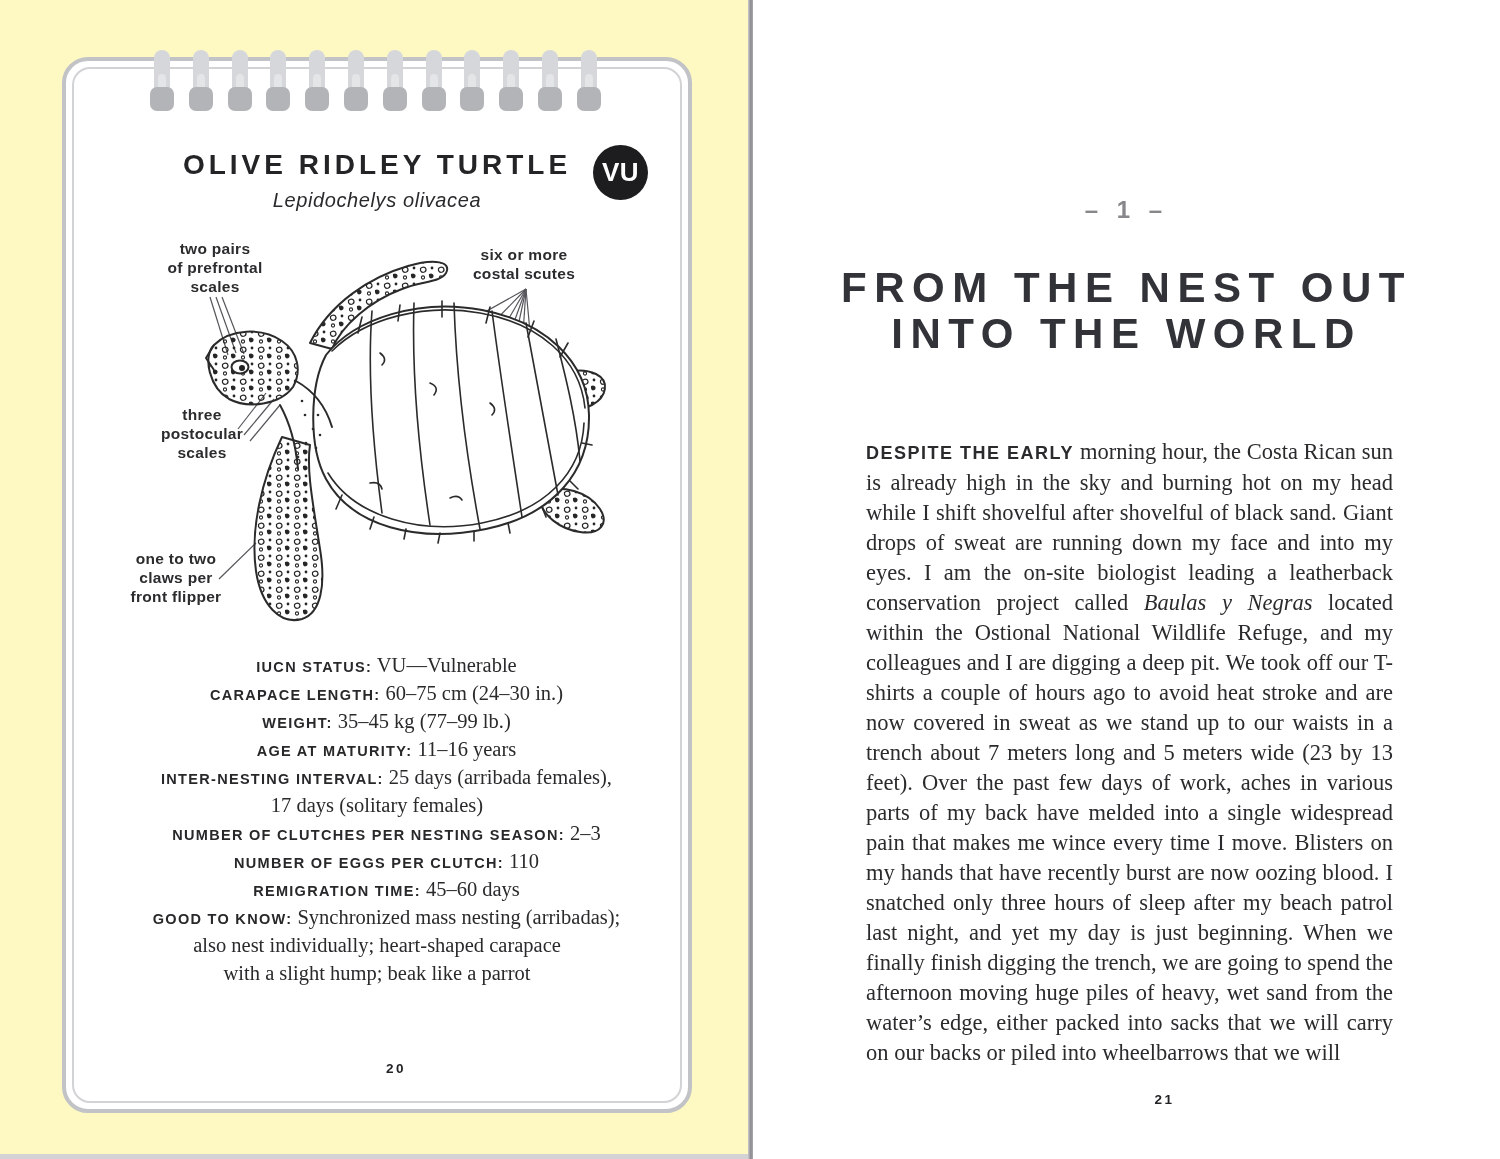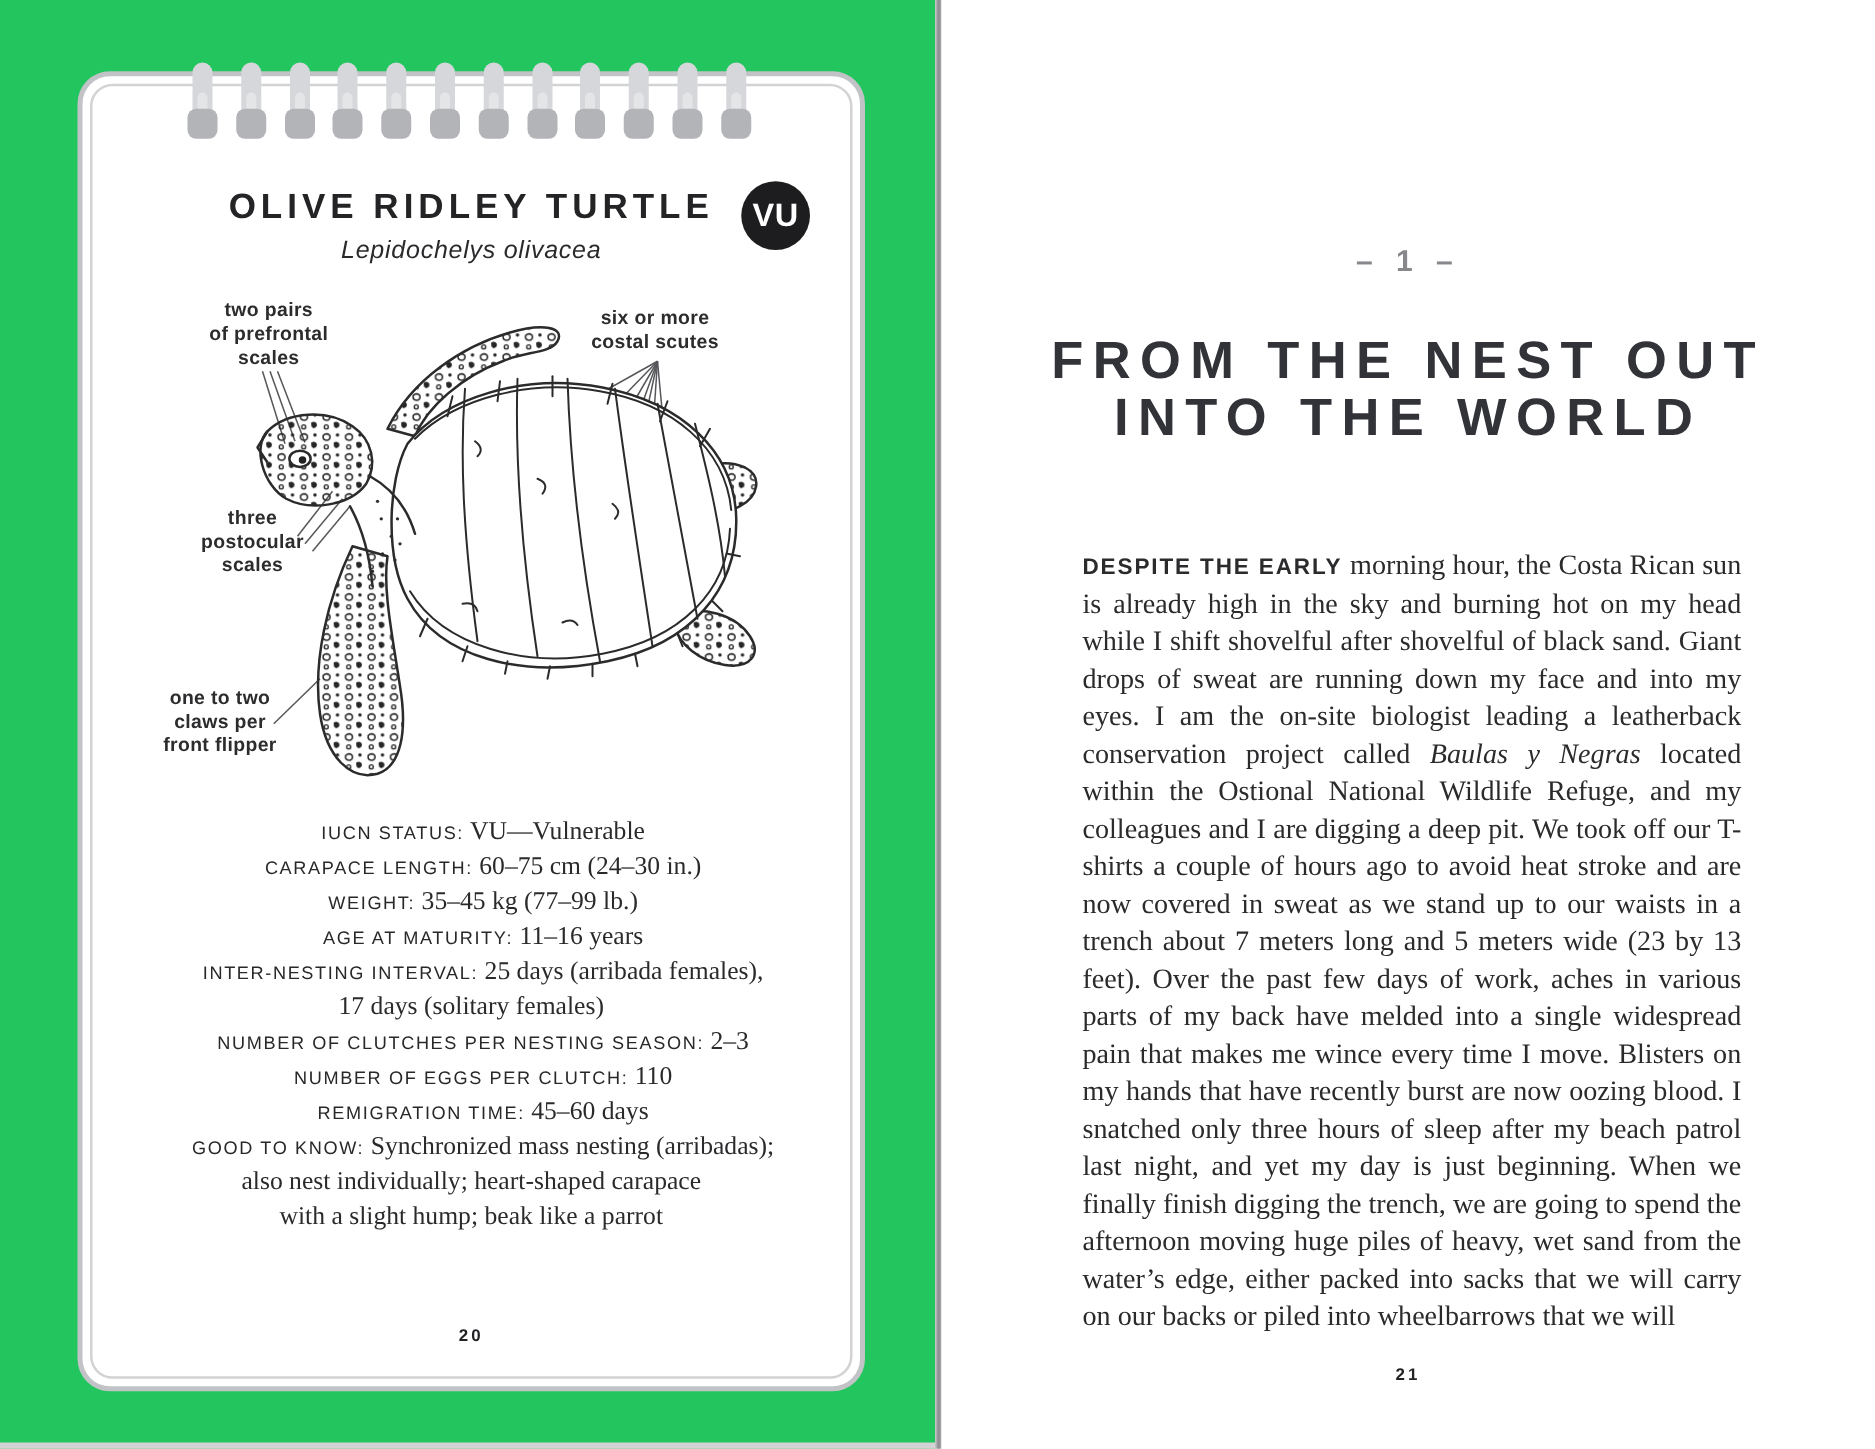--- a/index.html
+++ b/index.html
@@ -4,21 +4,21 @@
 <style>
   html,body { margin:0; padding:0; }
   body {
     width:1500px; height:1159px; position:relative; overflow:hidden;
     background:#ffffff; font-family:"Liberation Sans", sans-serif;
   }
 
   
   .page-left {
     position:absolute; left:0; top:0; width:748px; height:1159px;
-    background:#22c55e;
+    background:#fef9c3;
   }
   .page-left::after {
     content:""; position:absolute; left:0; right:0; bottom:0; height:5px;
     background:#d3d3d6;
   }
   .gutter {
     position:absolute; left:748px; top:0; width:5px; height:1159px;
     background:linear-gradient(to right, #cccccf 0%, #8b8b90 55%, #a9a9ae 100%);
   }
 
@@ -72,30 +72,30 @@
   }
   .dlabel-1 { left:18px;  top:6px;   width:134px; }
   .dlabel-2 { left:328px; top:12px;  width:132px; }
   .dlabel-3 { left:22px;  top:172px; width:100px;text-align:center; }
   .dlabel-4 { left:-10px; top:316px; width:112px; }
 
   
   .facts { position:absolute; left:26px; right:26px; top:591px; text-align:center; }
   .fact { line-height:26px; }
   .fact-label {
-    font-size:14.5px; font-weight:normal; letter-spacing:1.3px; color:#28282a;padding-left:19px;
+    font-size:14.5px; font-weight:bold; letter-spacing:1.3px; color:#28282a;padding-left:19px;
   }
   .fact-value {
     font-family:"Liberation Serif", serif; font-size:20.5px; color:#2a2a2c;
     white-space:pre-line;
   }
 
   .page-num {
     position:absolute; text-align:center;
-    font-size:13.5px; font-weight:bold; letter-spacing:2.5px; color:#232326;
+    font-size:13.5px; font-weight:bold; letter-spacing:2.5px; color:#232326;padding-left:38px;
   }
   .page-num-left { left:0; right:0; top:1000px; }
   .page-num-right { left:753px; width:747px; top:1058px;margin-top:34px; }
 
   
   .chapter-number {
     position:absolute; left:753px; width:747px; top:196px; text-align:center;
     font-size:24px; font-weight:bold; letter-spacing:6px; color:#87878c;
   }
   .chapter-title {

